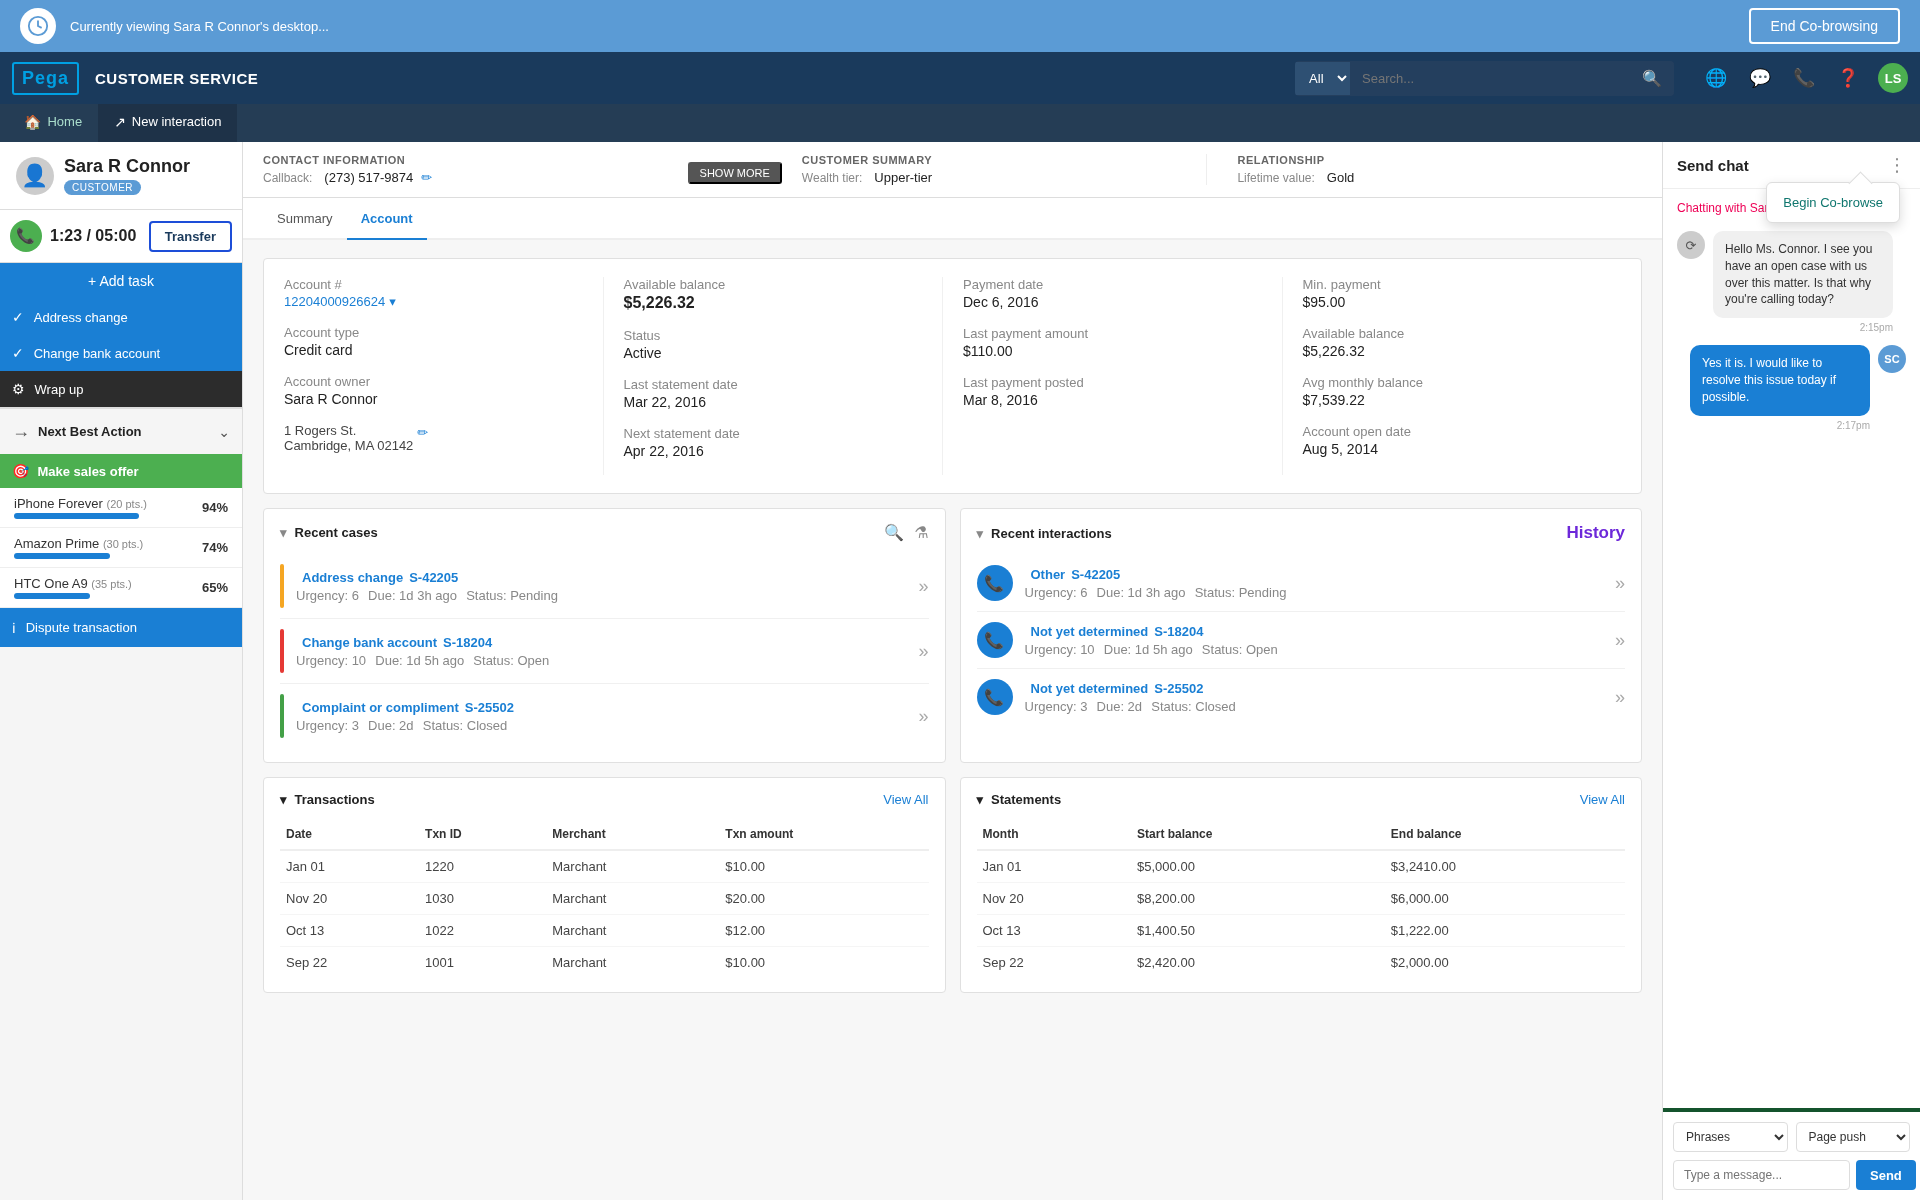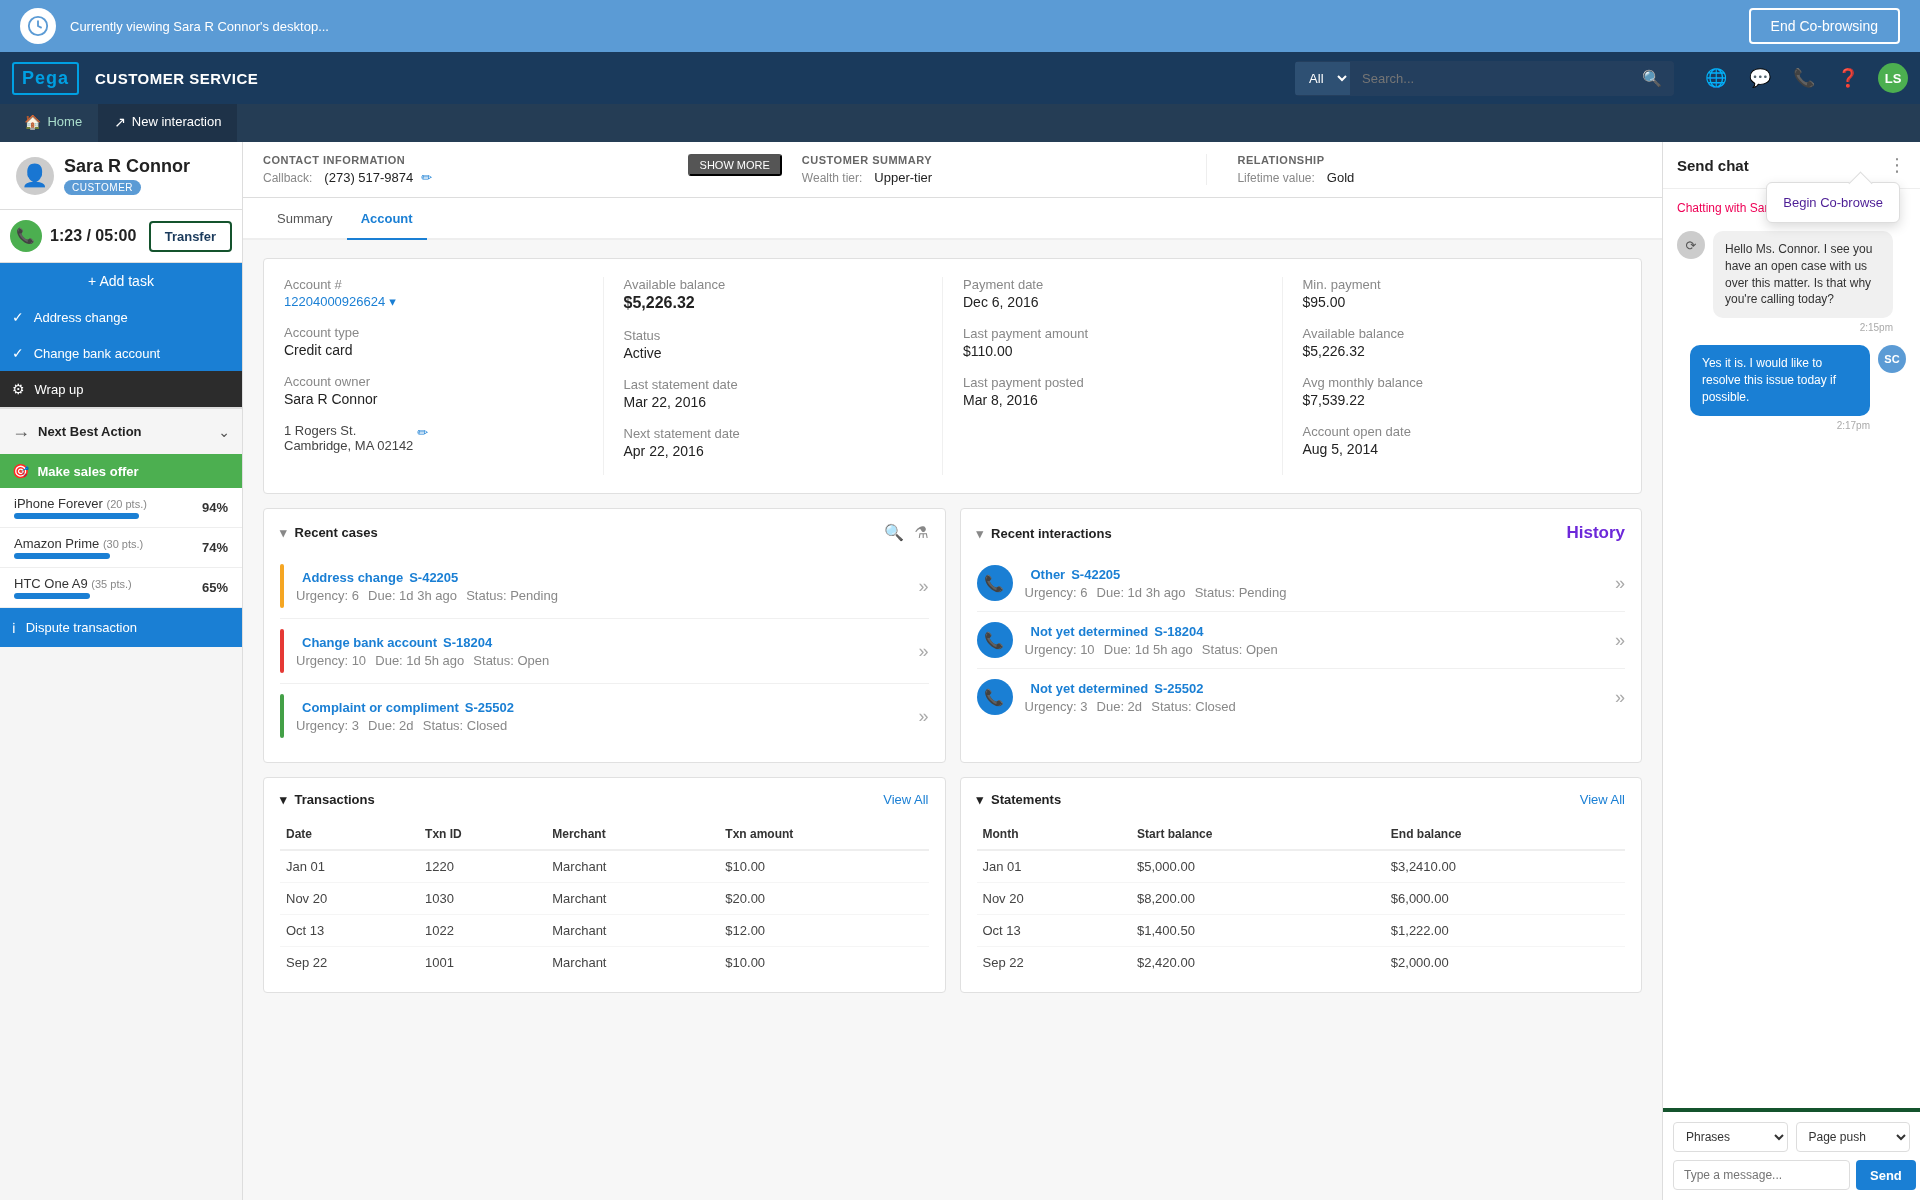--- a/index.html
+++ b/index.html
@@ -61,21 +61,21 @@
     .customer-header { padding: 14px 16px; display: flex; align-items: center; gap: 10px; border-bottom: 1px solid #ddd; background: white; }
     .customer-avatar { width: 38px; height: 38px; border-radius: 50%; background: #ccc; display: flex; align-items: center; justify-content: center; font-size: 22px; color: #888; }
     .customer-name { font-size: 18px; font-weight: 600; color: #222; }
     .customer-badge { display: inline-block; background: #5b9bd5; color: white; font-size: 10px; padding: 2px 8px; border-radius: 10px; margin-top: 3px; letter-spacing: 0.5px; }
 
     
     .call-timer { display: flex; align-items: center; justify-content: space-between; background: white; padding: 10px 10px; border-bottom: 1px solid #ddd; }
     .timer-left { display: flex; align-items: center; gap: 8px; }
     .phone-circle { width: 32px; height: 32px; border-radius: 50%; background: #4caf50; display: flex; align-items: center; justify-content: center; color: white; font-size: 15px; }
     .timer-text { font-size: 16px; font-weight: 600; color: #222; }
-    .transfer-btn { background: white; border: 2px solid #14532d; color: #1a3a5c; padding: 6px 14px; border-radius: 4px; font-size: 13px; font-weight: 600; cursor: pointer; }
+    .transfer-btn { background: white; border: 2px solid #1d4ed8; color: #1a3a5c; padding: 6px 14px; border-radius: 4px; font-size: 13px; font-weight: 600; cursor: pointer; }
 
     
     .add-task-btn { background: #1a7fd4; color: white; padding: 10px 0; text-align: center; cursor: pointer; font-size: 14px; font-weight: 500; }
 
     
     .task-item { display: flex; align-items: center; gap: 10px; padding: 10px 12px; cursor: pointer; }
     .task-item.active { background: #1a7fd4; color: white; }
     .task-item.dark { background: #2c2c2c; color: white; }
     .task-icon { font-size: 14px; }
     .task-label { font-size: 13px; font-weight: 500; }
@@ -198,21 +198,21 @@
     .chat-user-avatar { width: 28px; height: 28px; border-radius: 50%; background: #5b9bd5; display: flex; align-items: center; justify-content: center; font-size: 11px; color: white; font-weight: bold; flex-shrink: 0; }
     .chat-input-area { border-top: 4px solid #14532d; padding: 10px 10px; display: flex; flex-direction: column; gap: 8px; }
     .chat-tools { display: flex; gap: 8px; }
     .chat-tool-select { flex: 1; border: 1px solid #ddd; border-radius: 4px; padding: 6px 8px; font-size: 12px; color: #333; background: white; cursor: pointer; }
     .chat-input-row { display: flex; gap: 6px; }
     .chat-text-input { flex: 1; border: 1px solid #ddd; border-radius: 4px; padding: 7px 10px; font-size: 12px; outline: none; }
     .chat-send-btn { background: #1a7fd4; color: white; border: none; border-radius: 4px; padding: 7px 14px; font-size: 13px; cursor: pointer; font-weight: 600; }
 
     
     .cobrowse-popup { position: absolute; top: 40px; right: 20px; background: white; border: 1px solid #ddd; border-radius: 6px; padding: 12px 16px; box-shadow: 0 4px 12px rgba(0,0,0,0.15); z-index: 100; }
-    .cobrowse-popup-text { font-size: 13px; color: #4c1d95; white-space: nowrap; }
+    .cobrowse-popup-text { font-size: 13px; color: #0f766e; white-space: nowrap; }
     .cobrowse-popup::before { content: ''; position: absolute; top: -8px; right: 30px; width: 16px; height: 16px; background: white; border-left: 1px solid #ddd; border-top: 1px solid #ddd; transform: rotate(45deg); }
 
     .chatter-label { font-size: 12px; color: #e05; margin-bottom: 4px; }
 
     
     .bar-94 { width: 94%; }
     .bar-74 { width: 74%; }
     .bar-65 { width: 65%; }
   </style>
 </head>
@@ -351,21 +351,21 @@
 
     <div class="customer-info-bar">
       <div class="info-section">
         <div class="info-section-title">CONTACT INFORMATION</div>
         <div class="info-row">
           <span class="info-label">Callback:</span>
           <span class="info-value">(273) 517-9874</span>
           <span class="edit-icon">✏</span>
         </div>
       </div>
-      <div style="display:flex;flex-direction:column;align-items:center;justify-content:center;padding:0 20px;">
+      <div style="display:flex;flex-direction:column;align-items:center;justify-content:center;padding:0 20px;margin-top:8px;">
         <button class="show-more-btn">SHOW MORE</button>
       </div>
       <div class="info-section">
         <div class="info-section-title">CUSTOMER SUMMARY</div>
         <div class="info-row">
           <span class="info-label">Wealth tier:</span>
           <span class="info-value">Upper-tier</span>
         </div>
       </div>
       <div class="info-section">

